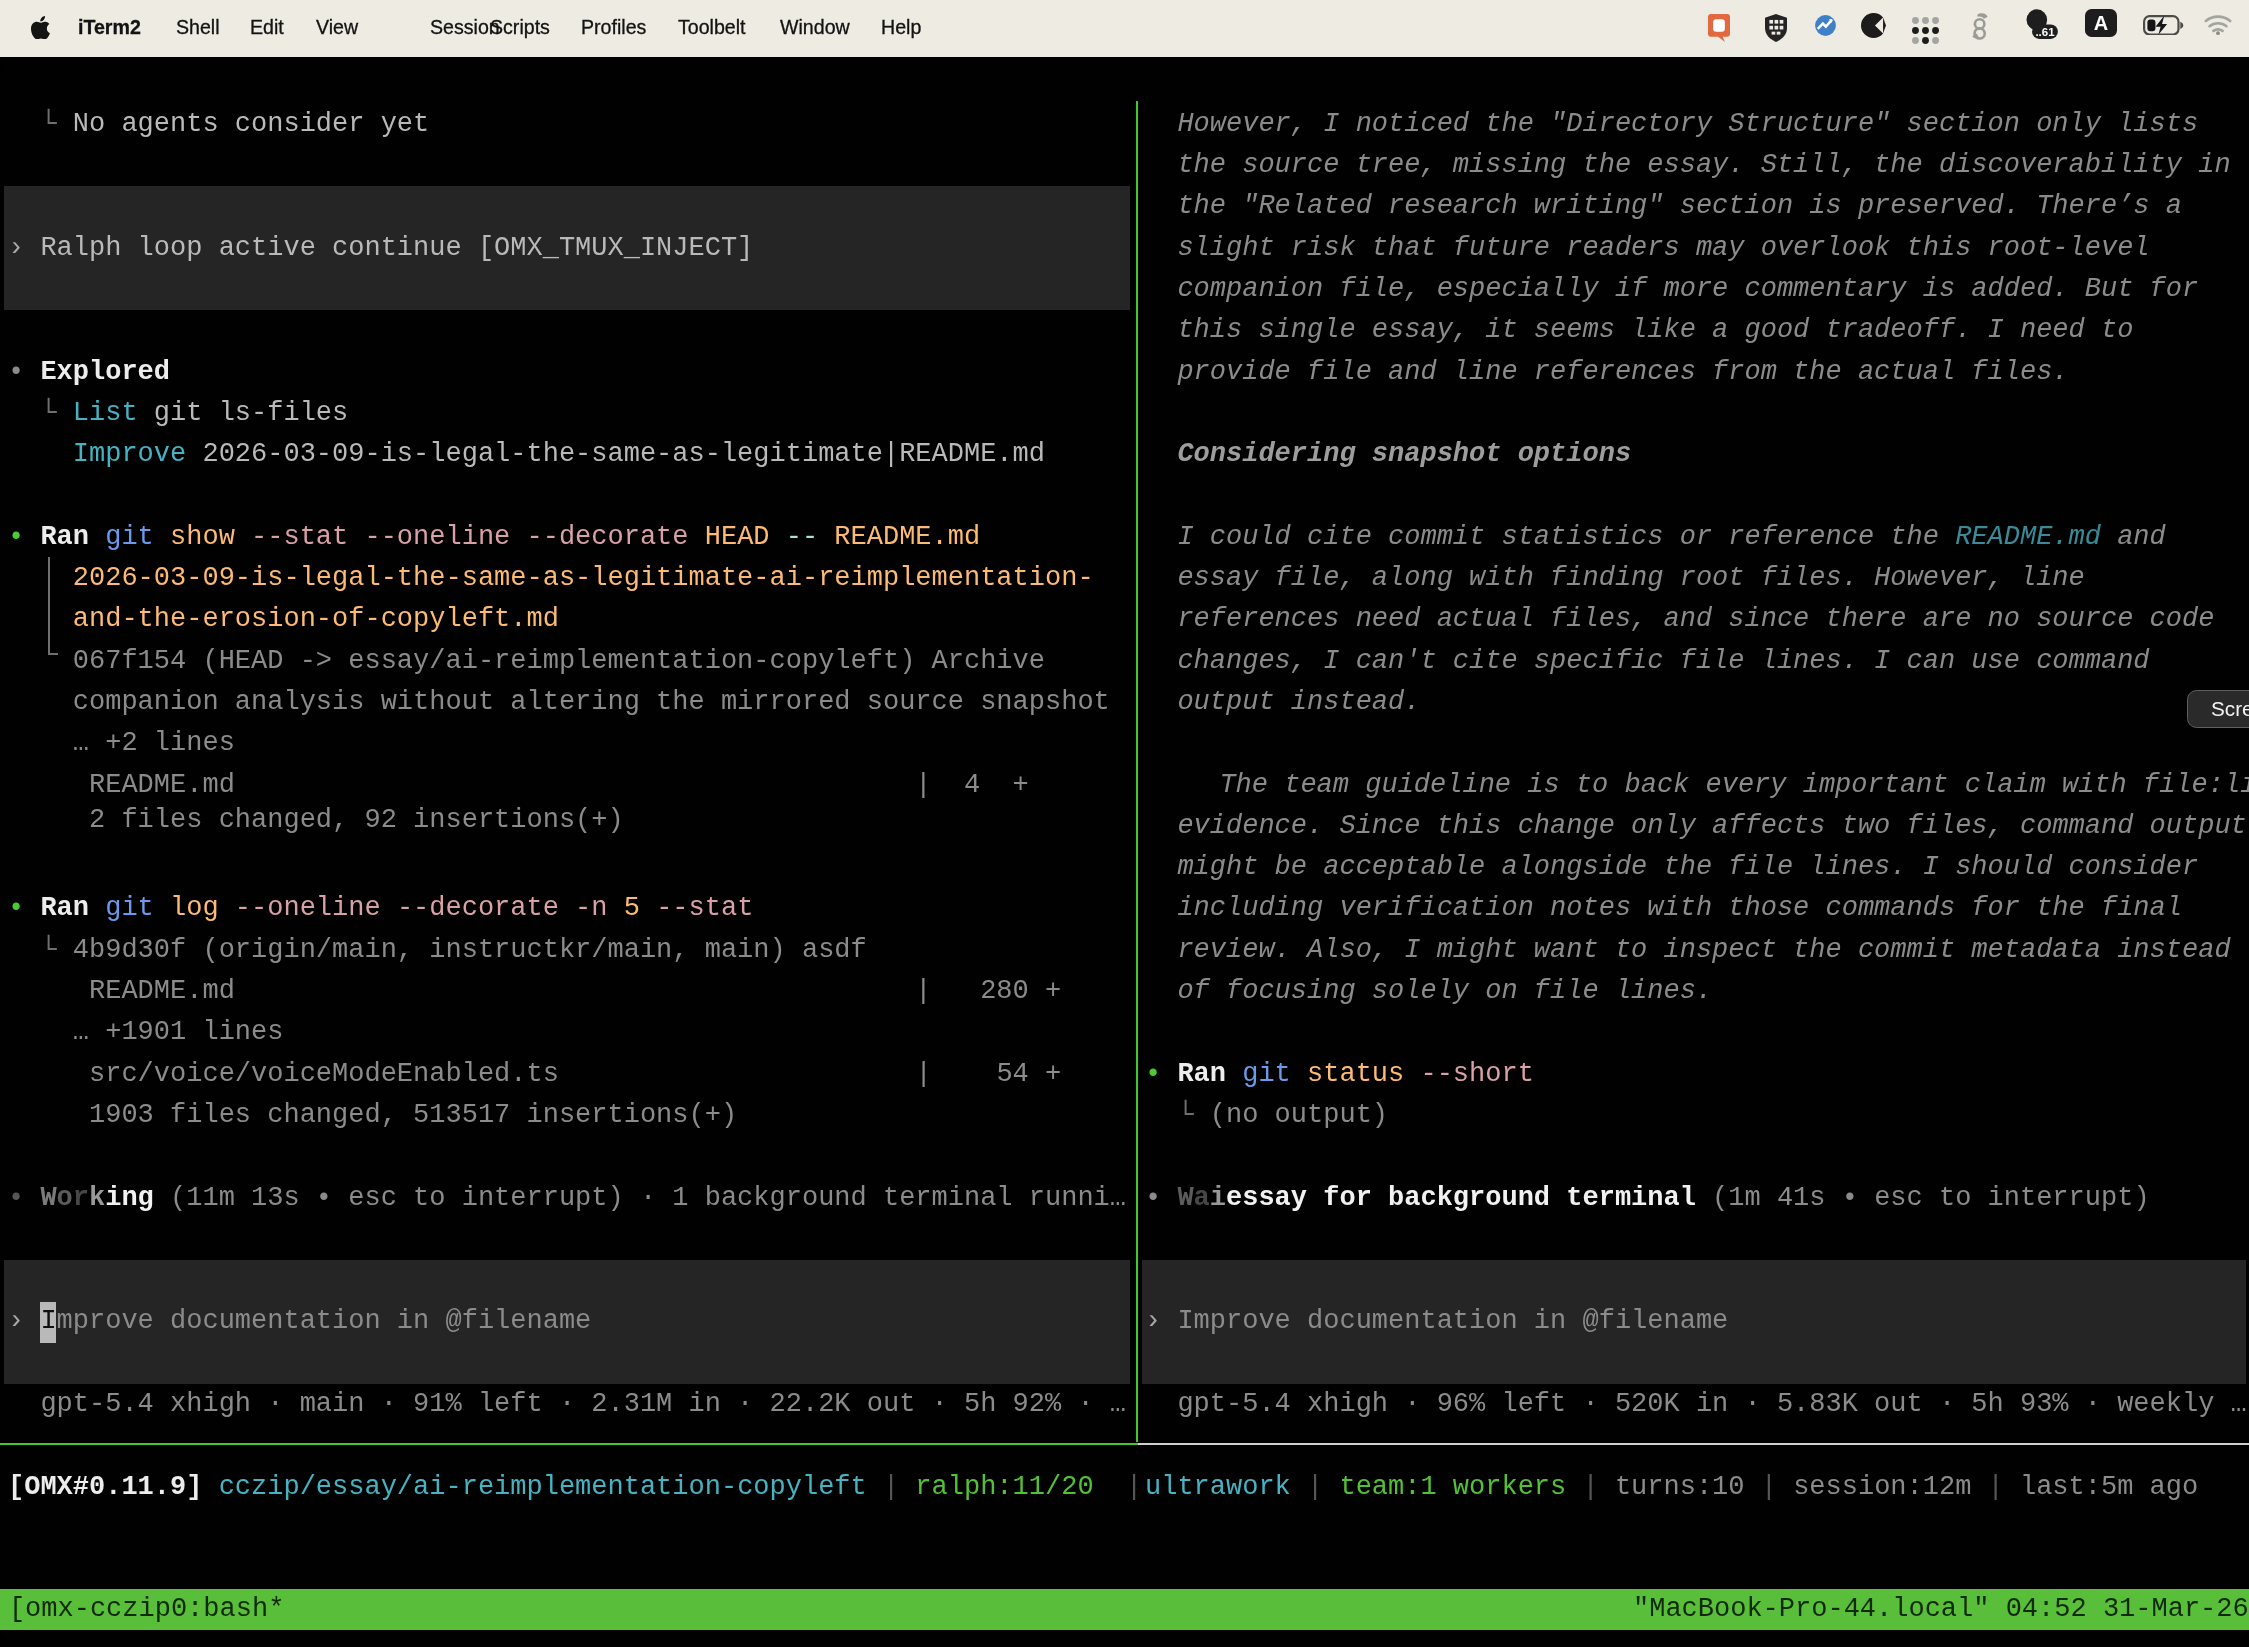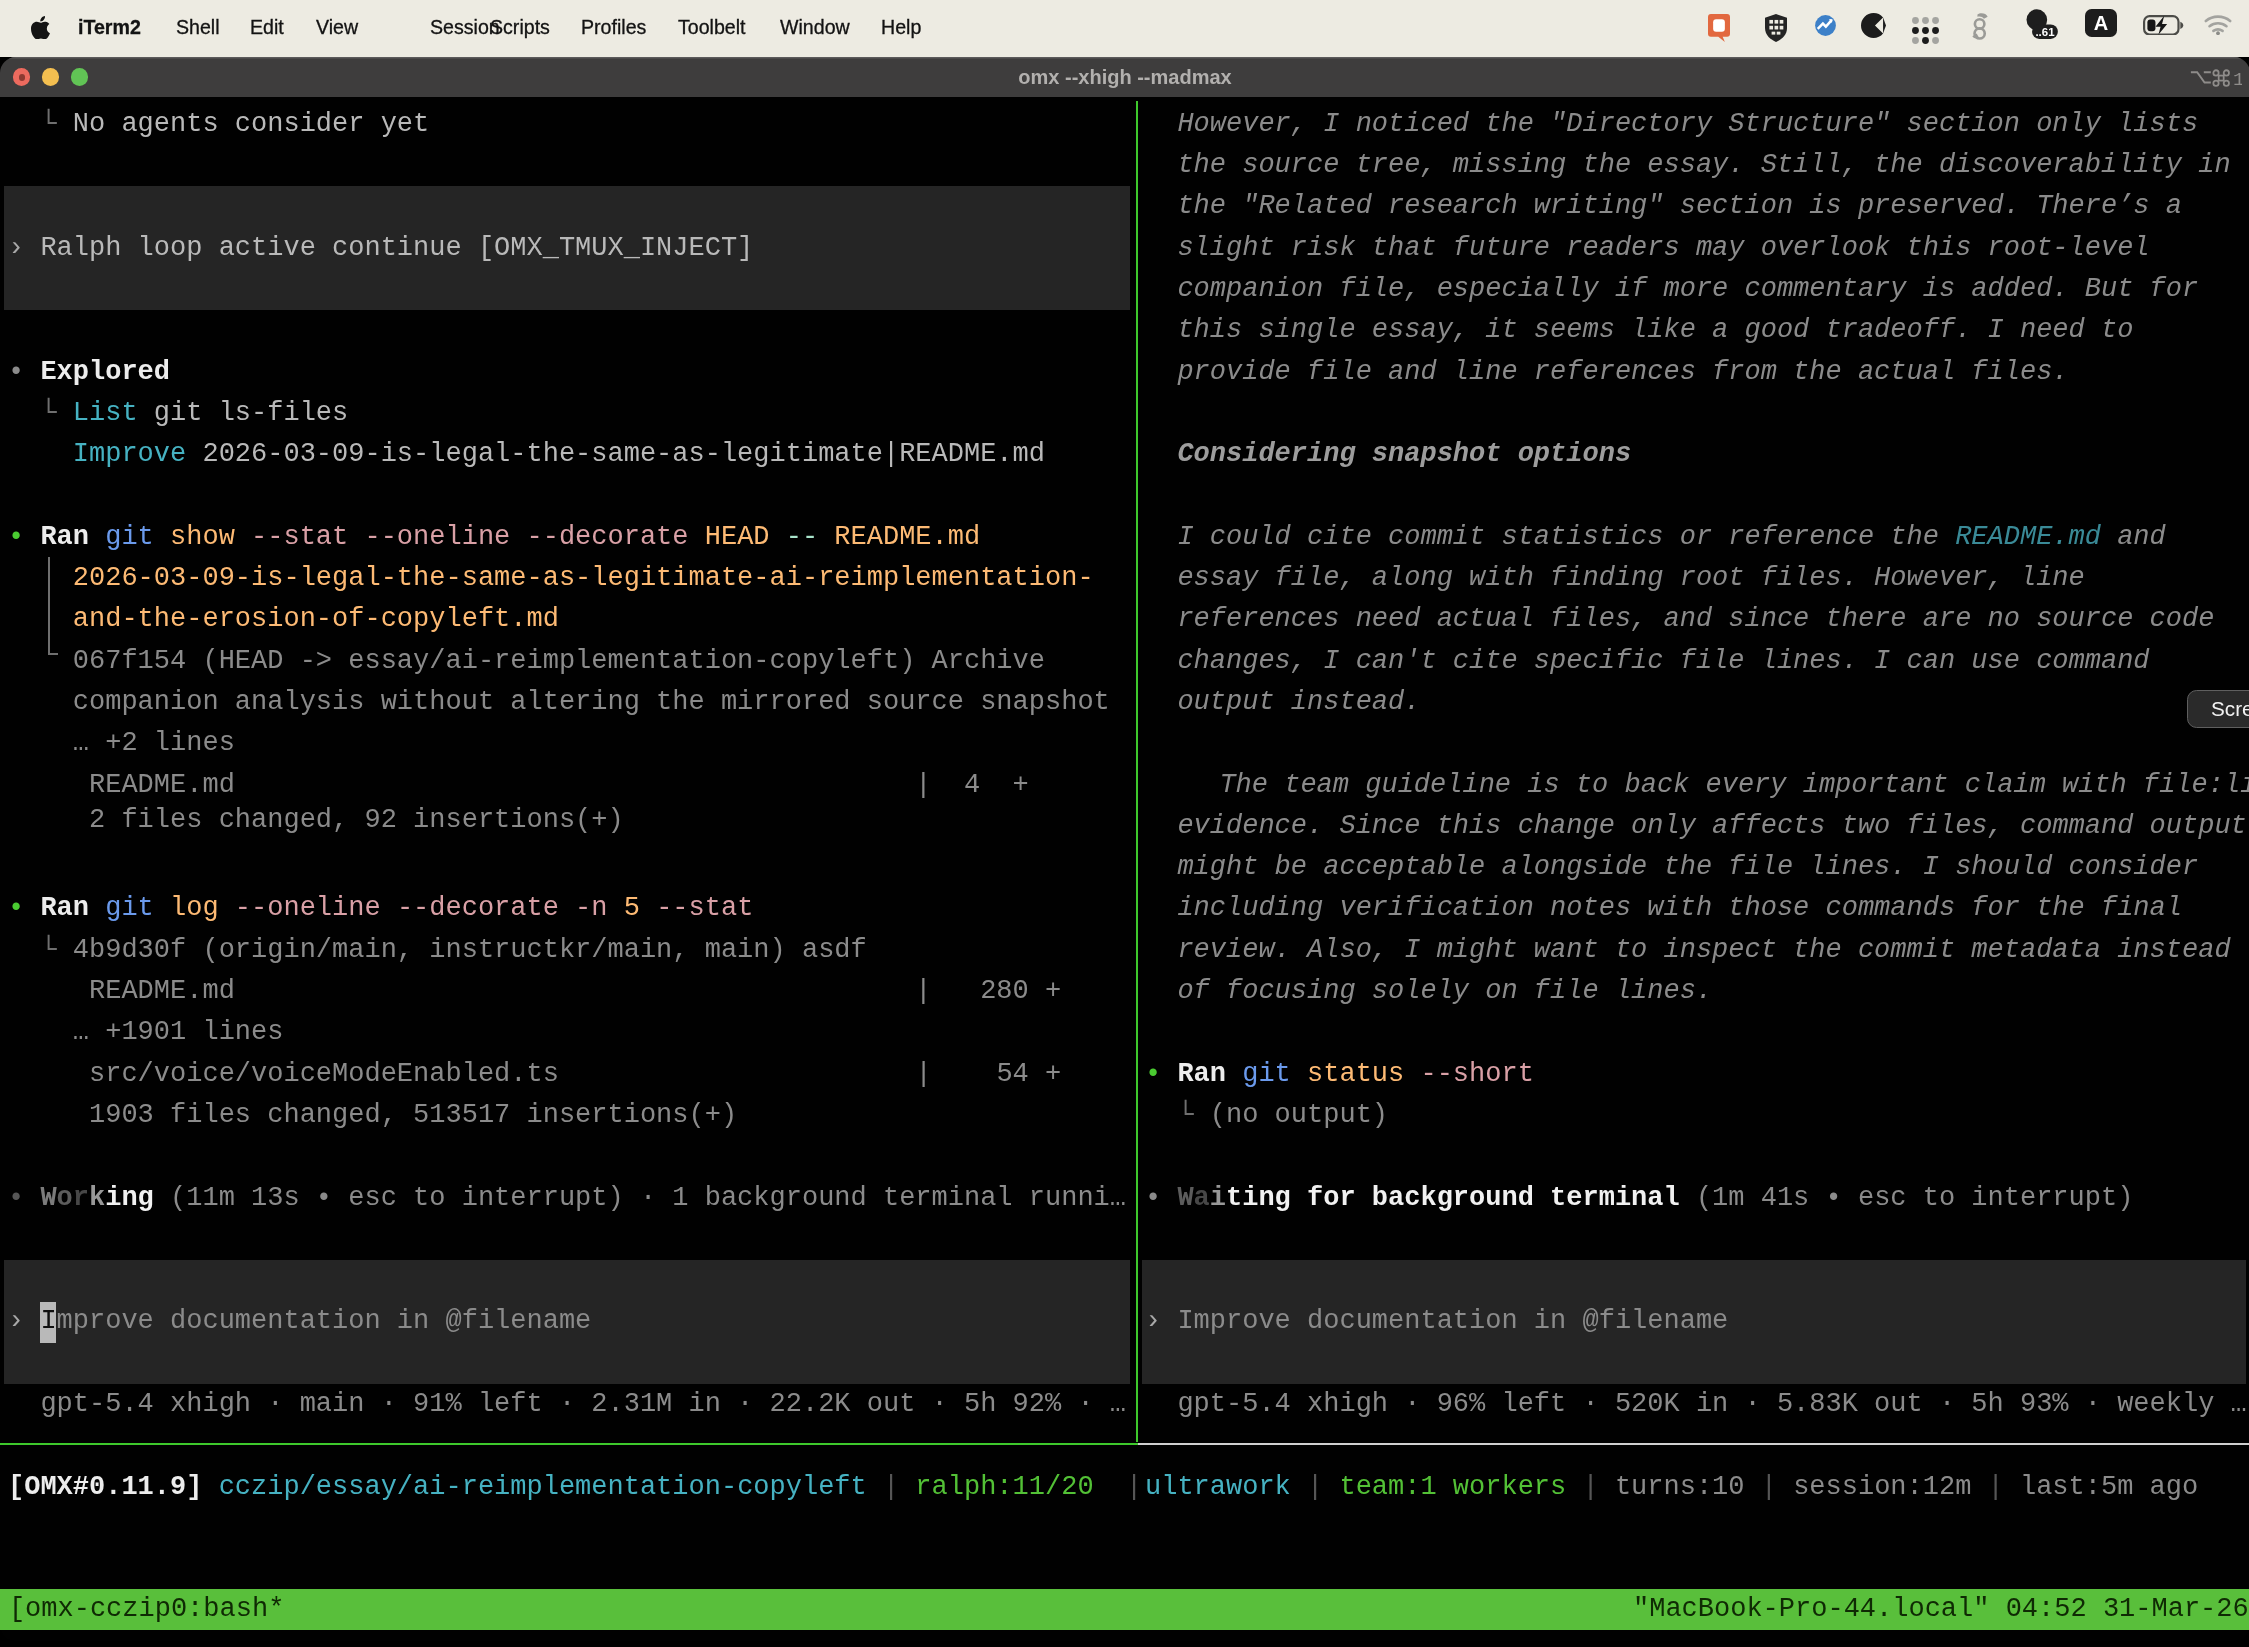--- a/index.html
+++ b/index.html
@@ -116,41 +116,20 @@
     </svg>
 </div>
 <div id="win">
 <div class="box" style="left:3.7px;top:129px;width:1126px;height:124px"></div>
 <div class="box" style="left:3.7px;top:1203px;width:1126px;height:124px"></div>
 <div class="box" style="left:1142px;top:1203px;width:1104px;height:124px"></div>
 <div id="cursor" style="left:40px;top:1245px;width:16px;height:41px"></div>
 <div id="vdiv"></div>
     <div id="hdivL"></div>
     <div id="hdivR"></div>
-<div id="tbar">
-<div class="tl" style="left:13px;background:#ec6a5e"></div>
-<div class="tl" style="left:42px;background:#f4bf50"></div>
-<div class="tl" style="left:71px;background:#61c455"></div>
-<div style="position:absolute;left:18.6px;top:17px;width:6.6px;height:6.6px;border-radius:50%;background:#8c3a31"></div>
-<div id="title">omx --xhigh --madmax</div>
-<svg style="position:absolute;left:2190px;top:9.6px" width="52" height="20.7" viewBox="0 0 70 28">
-        <g stroke="#8e8c8a" stroke-width="2.6" fill="none">
-          <path d="M1 7h8.5l10 14h8.5"></path>
-          <path d="M18.5 7h9.5"></path>
-        </g>
-        <g stroke="#8e8c8a" stroke-width="2.4" fill="none">
-          <circle cx="35" cy="8" r="3.6"></circle>
-          <circle cx="49" cy="8" r="3.6"></circle>
-          <circle cx="35" cy="22" r="3.6"></circle>
-          <circle cx="49" cy="22" r="3.6"></circle>
-          <rect x="38.6" y="11.6" width="6.8" height="6.8"></rect>
-        </g>
-        <text x="58" y="24" font-family="Liberation Mono,monospace" font-size="26" fill="#8e8c8a">1</text>
-      </svg>
-</div>
 <div id="scrbtn">Scre</div>
 </div>
 <div class="row" style="left:8px;top:104px">  <i class="tr">└</i> <i class="fg">No agents consider yet</i></div>
 <div class="row" style="left:8px;top:228px"><i class="pr">›</i> <i class="fg">Ralph loop active continue [OMX_TMUX_INJECT]</i></div>
 <div class="row" style="left:8px;top:352px"><i class="dm">•</i> <i class="w">Explored</i></div>
 <div class="row" style="left:8px;top:393px">  <i class="tr">└</i> <i class="cy">List</i> <i class="fg">git ls-files</i></div>
 <div class="row" style="left:8px;top:434px">    <i class="cy">Improve</i> <i class="fg">2026-03-09-is-legal-the-same-as-legitimate|README.md</i></div>
 <div class="row" style="left:8px;top:517px"><i class="gb">•</i> <i class="w">Ran</i> <i class="bl">git</i> <i class="lv">show</i> <i class="fl">--stat</i> <i class="fl">--oneline</i> <i class="fl">--decorate</i> <i class="lv">HEAD</i> <i class="mi">--</i> <i class="lv">README.md</i></div>
 <div class="row" style="left:8px;top:558px">    <i class="lv">2026-03-09-is-legal-the-same-as-legitimate-ai-reimplementation-</i></div>
 <div class="row" style="left:8px;top:599px">    <i class="lv">and-the-erosion-of-copyleft.md</i></div>
@@ -183,21 +162,21 @@
 <div class="row" style="left:1145px;top:641px">  <i class="it">changes, I can't cite specific file lines. I can use command</i></div>
 <div class="row" style="left:1145px;top:682px">  <i class="it">output instead.</i></div>
 <div class="row" style="left:1187px;top:765px">  <i class="it">The team guideline is to back every important claim with file:line</i></div>
 <div class="row" style="left:1145px;top:806px">  <i class="it">evidence. Since this change only affects two files, command output</i></div>
 <div class="row" style="left:1145px;top:847px">  <i class="it">might be acceptable alongside the file lines. I should consider</i></div>
 <div class="row" style="left:1145px;top:888px">  <i class="it">including verification notes with those commands for the final</i></div>
 <div class="row" style="left:1145px;top:930px">  <i class="it">review. Also, I might want to inspect the commit metadata instead</i></div>
 <div class="row" style="left:1145px;top:971px">  <i class="it">of focusing solely on file lines.</i></div>
 <div class="row" style="left:1145px;top:1054px"><i class="gb">•</i> <i class="w">Ran</i> <i class="bl">git</i> <i class="lv">status</i> <i class="fl">--short</i></div>
 <div class="row" style="left:1145px;top:1095px">  <i class="tr">└</i> <i class="dm">(no output)</i></div>
-<div class="row" style="left:1145px;top:1178px"><i class="dm">•</i> <i class="g2">W</i><i class="g1">a</i><i class="g4">i</i><i class="sb">ting for background terminal</i> <i class="dm">(1m 41s • esc to interrupt)</i></div>
+<div class="row" style="left:1145px;top:1178px"><i class="dm">•</i> <i class="g2">W</i><i class="g1">a</i><i class="g4">i</i><i class="sb">essay for background terminal</i> <i class="dm">(1m 41s • esc to interrupt)</i></div>
 <div class="row" style="left:1145px;top:1301px"><i class="pr">›</i> <i class="gh">Improve documentation in @filename</i></div>
 <div class="row" style="left:1145px;top:1384px">  <i class="dm">gpt-5.4 xhigh · 96% left · 520K in · 5.83K out · 5h 93% · weekly …</i></div>
 <div class="row" style="left:1145px;top:1467px"><i class="cy">ultrawork</i> <i class="pi">|</i> <i class="gr">team:1 workers</i> <i class="pi">|</i> <i class="dm">turns:10</i> <i class="pi">|</i> <i class="dm">session:12m</i> <i class="pi">|</i> <i class="dm">last:5m ago</i></div>
 <div style="position:absolute;left:48px;top:557px;width:1.8px;height:98px;background:#6f6f6f"></div>
 <div style="position:absolute;left:48px;top:653px;width:10.3px;height:2.2px;background:#6f6f6f"></div>
 <div id="tmux">
     <div style="left:8.9px">[omx-cczip0:bash*</div>
     <div style="left:1633px">"MacBook-Pro-44.local" 04:52 31-Mar-26</div>
   </div>
 

